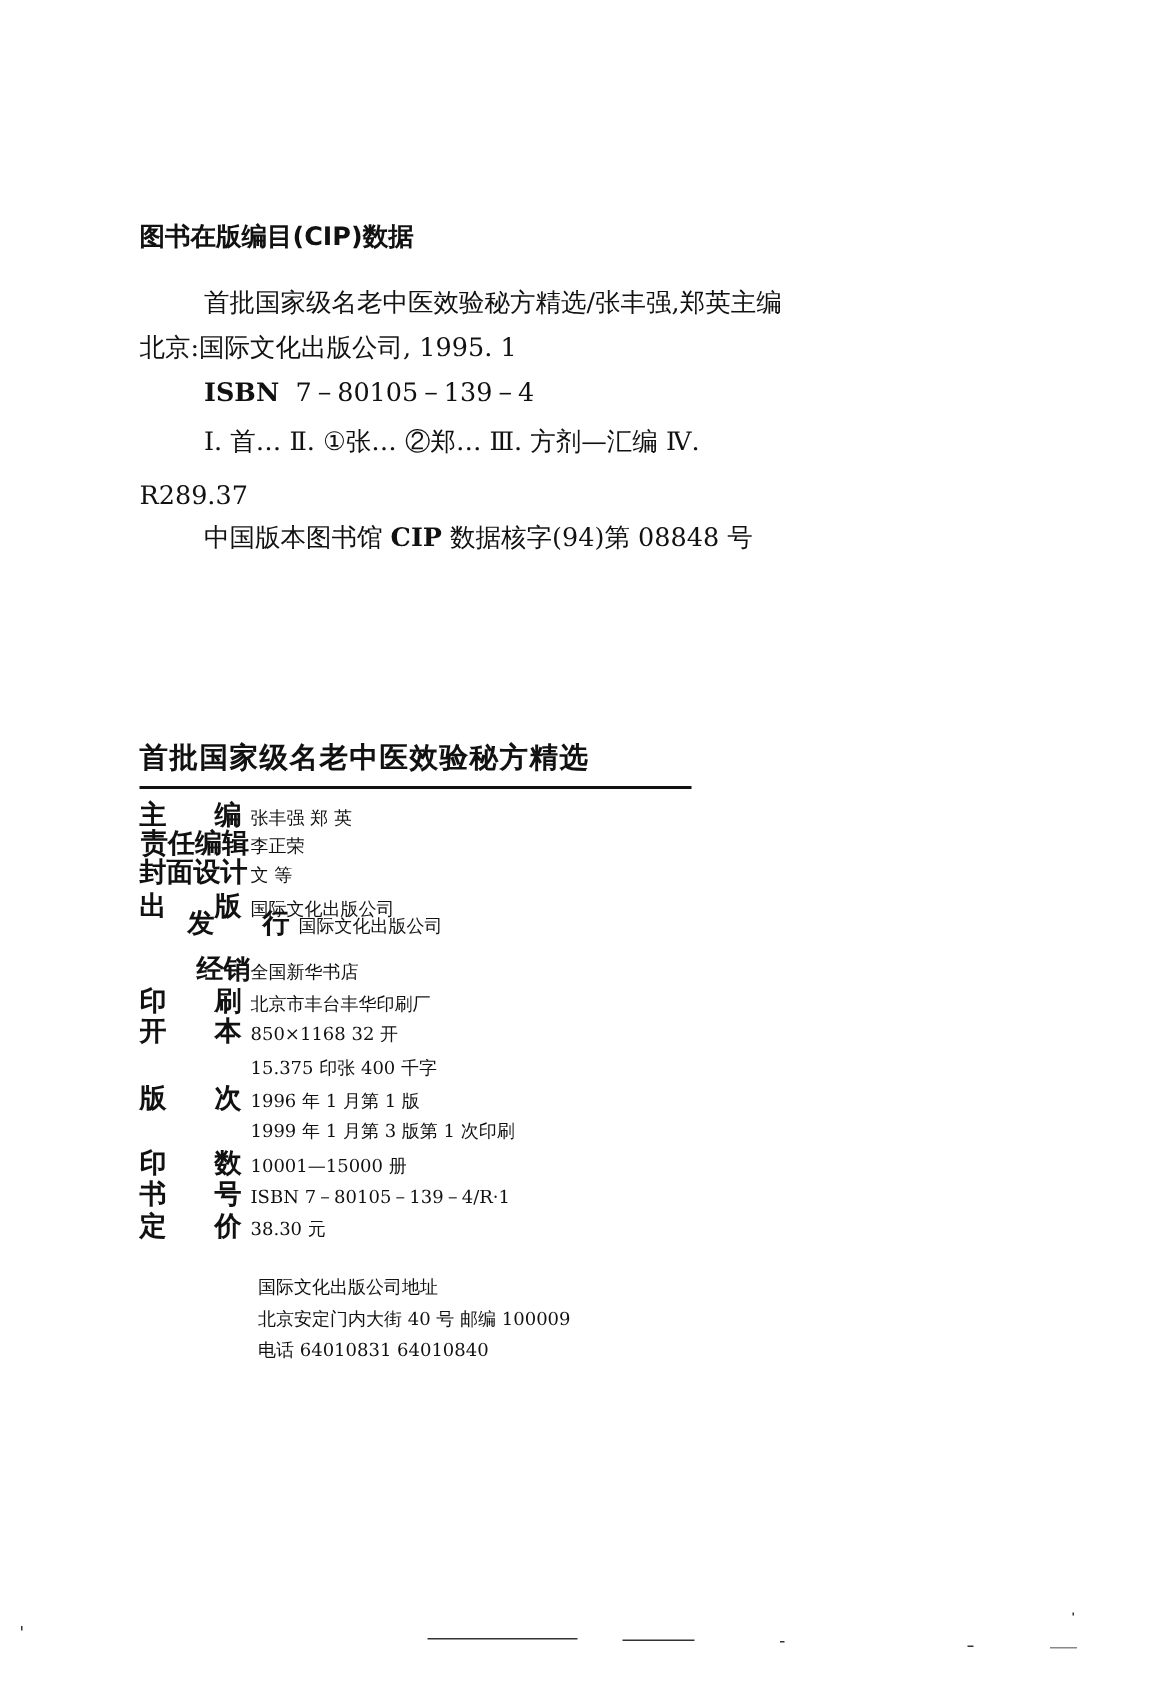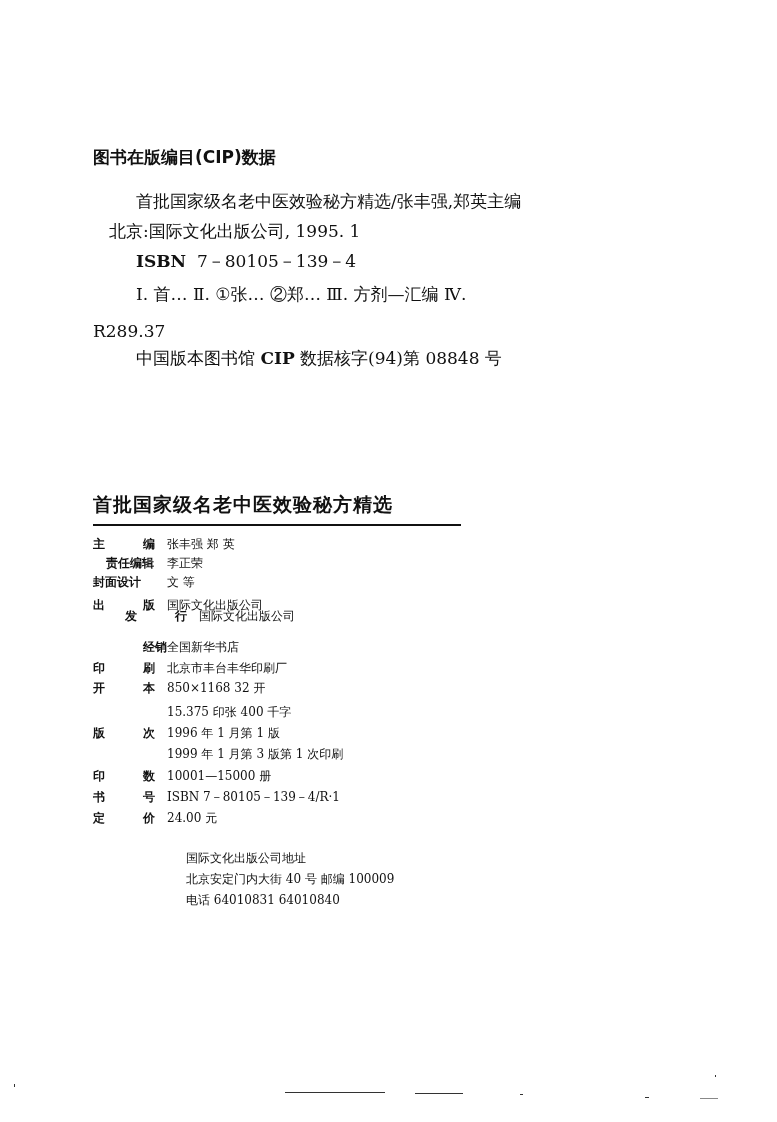--- a/index.html
+++ b/index.html
@@ -8,32 +8,32 @@
     font-family: "DejaVu Serif", "Liberation Serif", serif; color: #111;
     overflow: hidden;
   }
   .abs { position: absolute; white-space: nowrap; }
   .cip-title { left: 93px; top: 146px; font-family: "DejaVu Sans", sans-serif; font-weight: bold; font-size: 17px; letter-spacing: 0px; }
   .cip-line { font-size: 17px; }
   .bold { font-weight: bold; }
   .book-title { left: 93px; top: 492px; font-family: "DejaVu Sans", sans-serif; font-weight: bold; font-size: 19px; letter-spacing: 1px; }
   .rule { left: 93px; top: 524px; width: 368px; height: 2px; background: #111; }
   .info-row { left: 93px; font-size: 12px; height: 18px; line-height: 18px; }
-  .info-label { display: inline-block; width: 74px; font-family: "DejaVu Sans", sans-serif; font-weight: bold; font-size: 12px; }
+  .info-label { display: inline-block; width: 74px; font-family: "DejaVu Sans", sans-serif; font-weight: bold; font-size: 18px; }
   .info-label .l1 { display: inline-block; width: 50px; }
   .info-value { display: inline-block; font-size: 12px; }
-  .addr { left: 186px; font-size: 12px; }
+  .addr { left: 172px; font-size: 12px; }
   .speck { position: absolute; background: #333; }
 </style>
 </head>
 <body>
 
 <div class="abs cip-title">图书在版编目(CIP)数据</div>
 <div class="abs cip-line" style="left:136px; top:190px;">首批国家级名老中医效验秘方精选/张丰强,郑英主编</div>
-<div class="abs cip-line" style="left:93px; top:220px;margin-left:16px;">北京:国际文化出版公司, 1995. 1</div>
+<div class="abs cip-line" style="left:93px; top:220px;">北京:国际文化出版公司, 1995. 1</div>
 <div class="abs cip-line" style="left:136px; top:250px;">
   <span class="bold">ISBN</span>&nbsp;
   <span>7－80105－139－4</span>
 </div>
 <div class="abs cip-line" style="left:136px; top:283px;">Ⅰ. 首…  Ⅱ. ①张…  ②郑…  Ⅲ. 方剂—汇编  Ⅳ.</div>
 <div class="abs cip-line" style="left:93px; top:321px;">R289.37</div>
 <div class="abs cip-line" style="left:136px; top:347px;text-align:right;">
   <span>中国版本图书馆</span>
   <span class="bold">CIP</span>
   <span>数据核字(94)第 08848 号</span>
@@ -76,21 +76,21 @@
   <div class="abs info-row" style="top:745px;">
     <span class="info-label"></span><span class="info-value">1999 年 1 月第 3 版第 1 次印刷</span>
   </div>
   <div class="abs info-row" style="top:767px;">
     <span class="info-label"><span class="l1">印</span><span>数</span></span><span class="info-value">10001—15000 册</span>
   </div>
   <div class="abs info-row" style="top:788px;">
     <span class="info-label"><span class="l1">书</span><span>号</span></span><span class="info-value">ISBN 7－80105－139－4/R·1</span>
   </div>
   <div class="abs info-row" style="top:809px;">
-    <span class="info-label"><span class="l1">定</span><span>价</span></span><span class="info-value">24.00 元</span>
+    <span class="info-label"><span class="l1">定</span><span>价</span></span><span class="info-value">38.30 元</span>
   </div>
 </div>
 
 <div class="abs addr" style="top:850px;">国际文化出版公司地址</div>
 <div class="abs addr" style="top:871px;">北京安定门内大街 40 号   邮编 100009</div>
 <div class="abs addr" style="top:892px;">电话 64010831   64010840</div>
 
 <div class="speck" style="left:285px; top:1092px; width:100px; height:1px;"></div>
 <div class="speck" style="left:415px; top:1093px; width:48px; height:1px;"></div>
 <div class="speck" style="left:520px; top:1094px; width:3px; height:1px;"></div>

